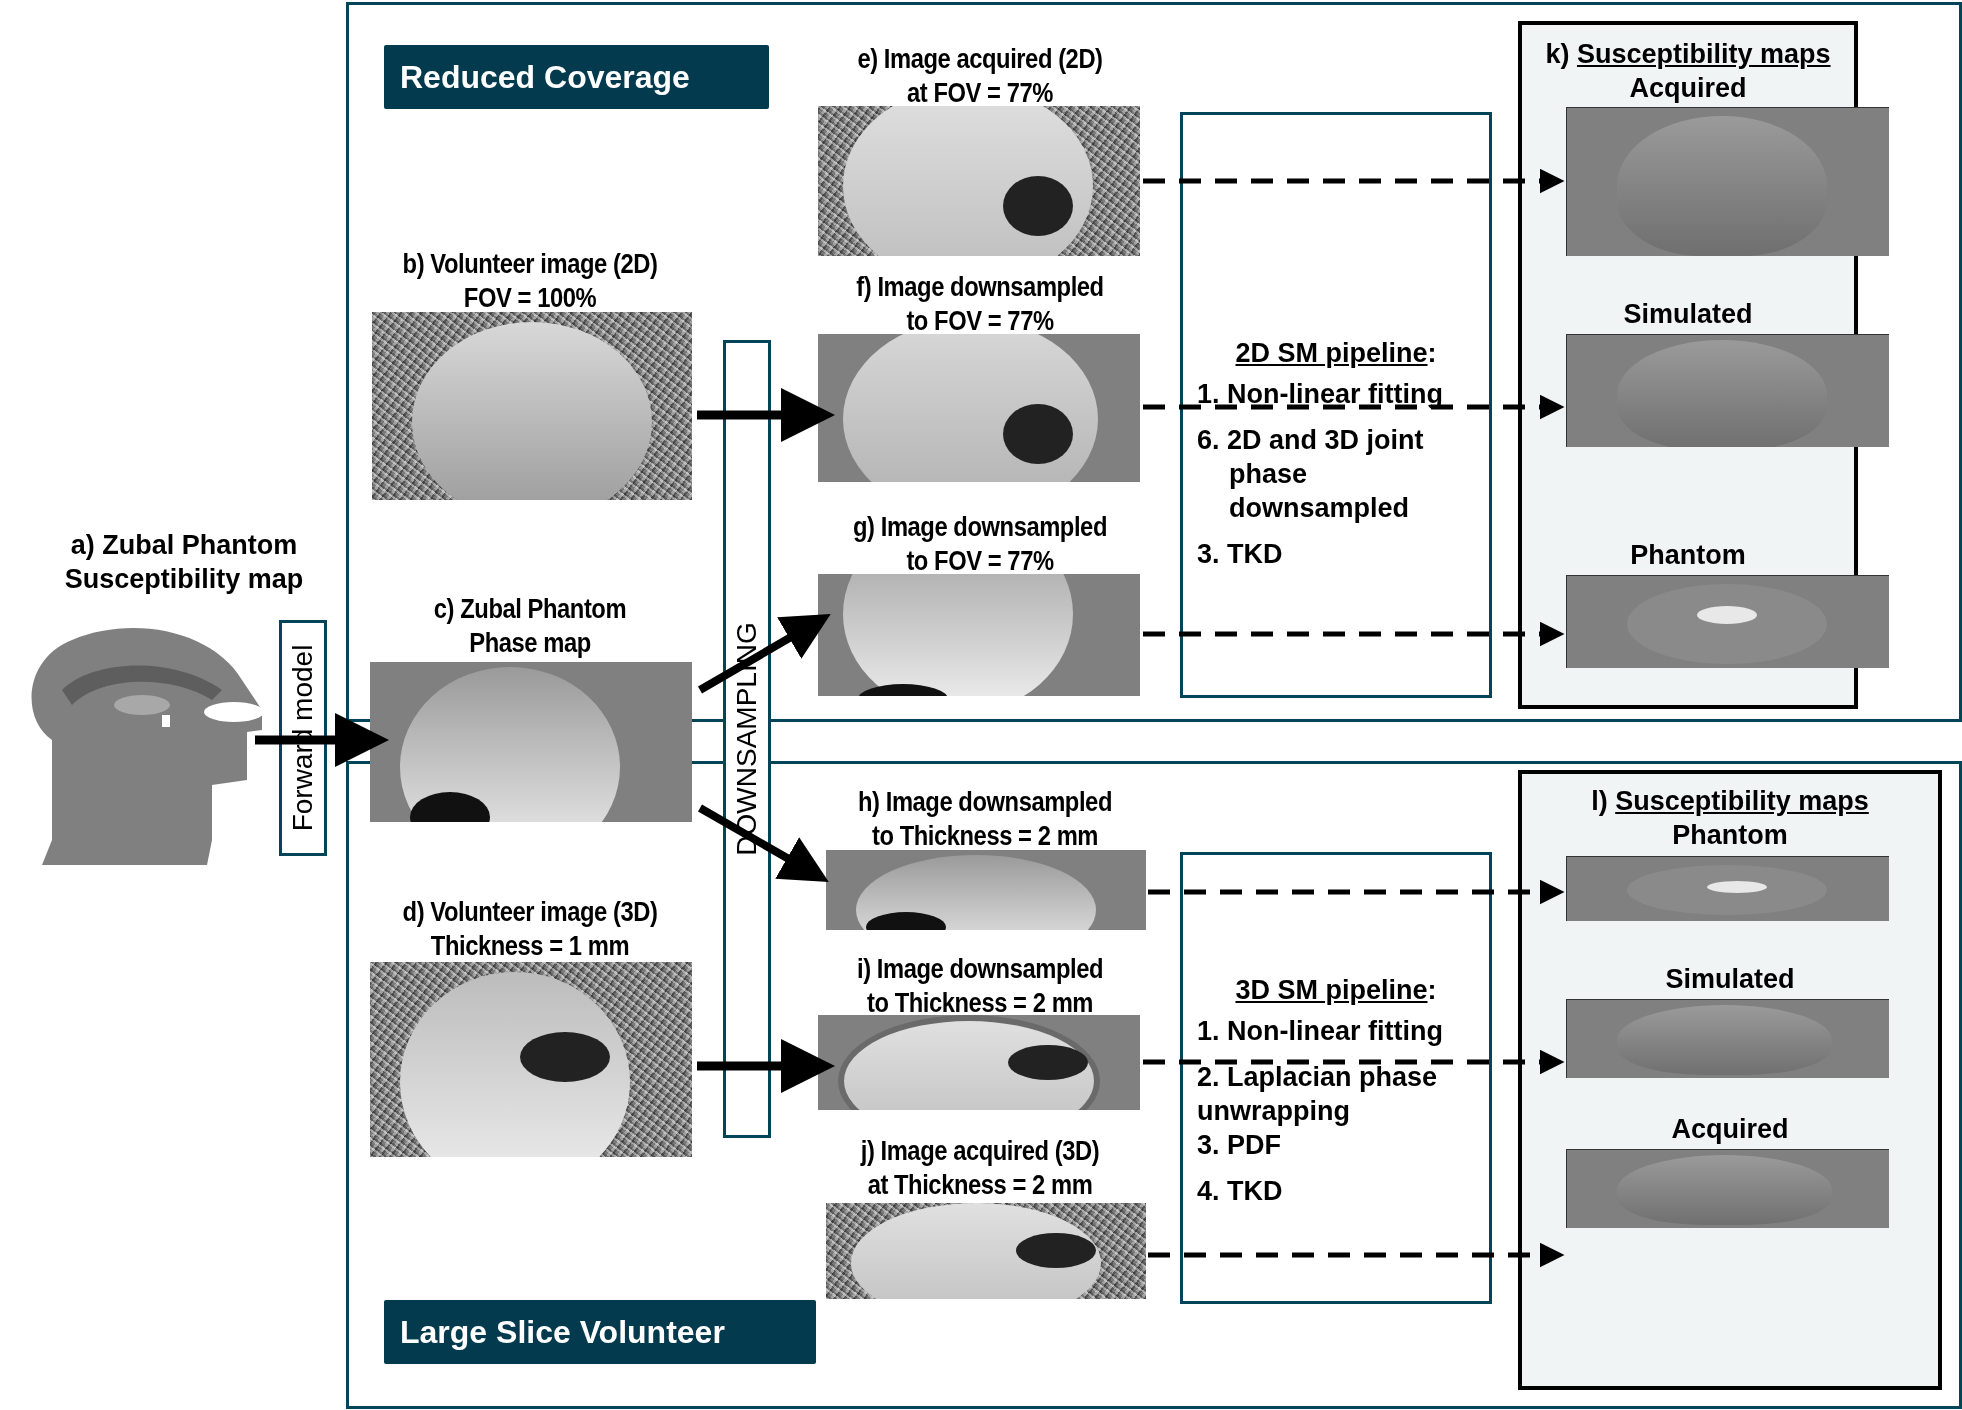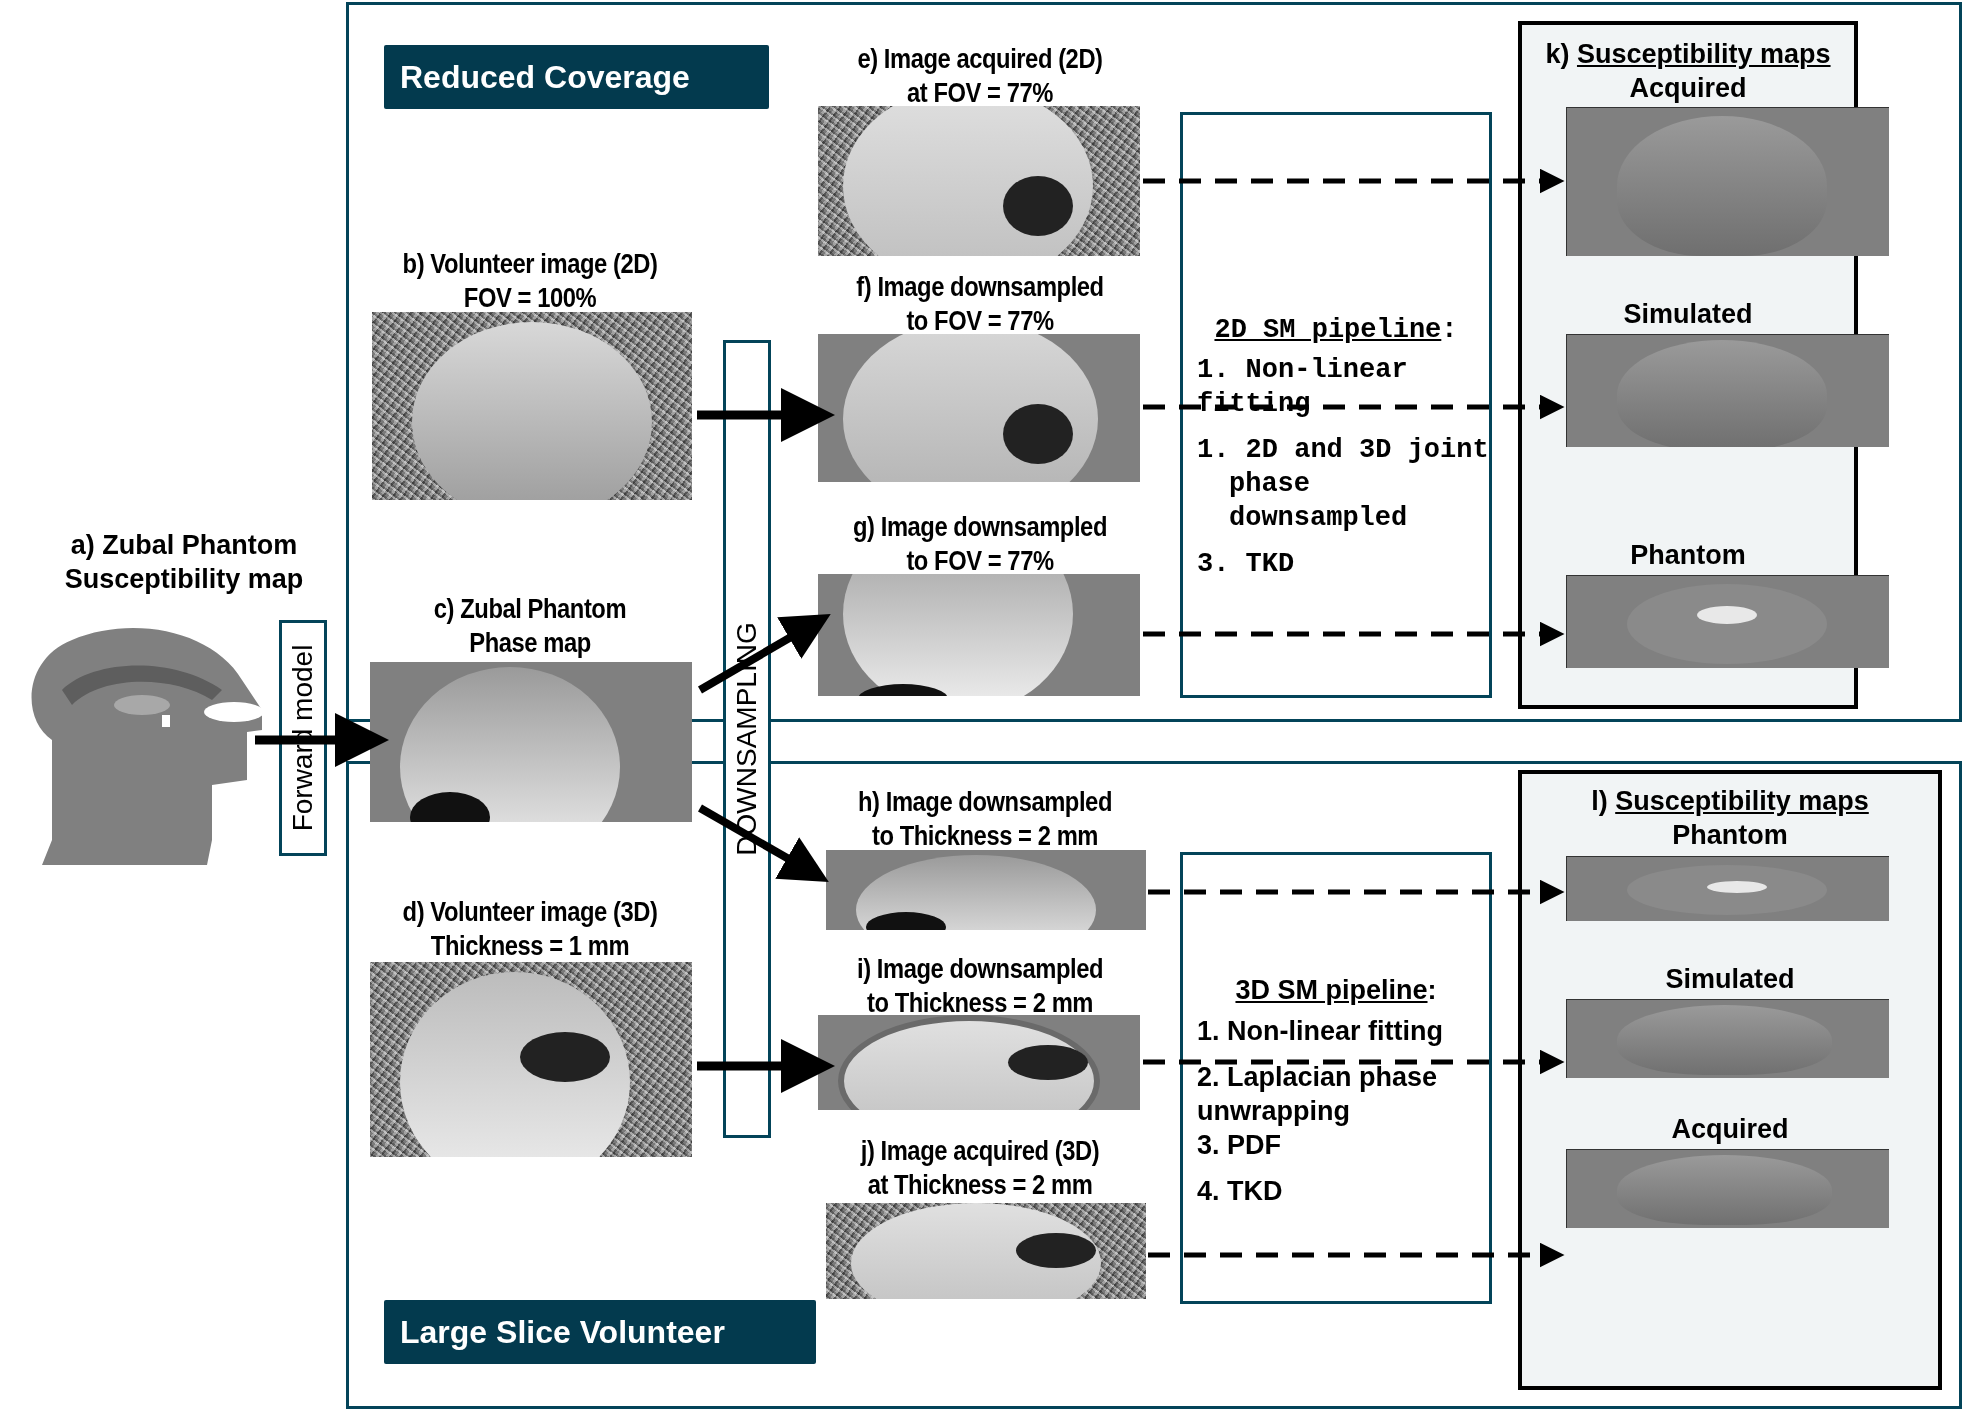--- a/index.html
+++ b/index.html
@@ -134,24 +134,24 @@
 <div class="label narrow" style="left:800px; top:1134px; width:360px;">
   <div>j) Image acquired (3D)</div>
   <div>at Thickness = 2 mm</div>
 </div>
 <div class="img noise" style="left:826px; top:1203px; width:320px; height:96px;">
   <div style="position:absolute; left:25px; top:0px; width:250px; height:120px; border-radius:50%; background:linear-gradient(180deg,#e0e0e0,#c0c0c0);"></div>
   <div style="position:absolute; left:190px; top:30px; width:80px; height:35px; border-radius:50%; background:#222;"></div>
 </div>
 
 <div class="pipe" style="left:1180px; top:112px; width:312px; height:586px;">
-  <div style="position:absolute; top:200px; width:100%;font-family:Liberation Mono, monospace;">
+  <div style="position:absolute; top:223px; width:100%;">
     <div class="pipe-title"><u>2D SM pipeline</u><span>:</span></div>
     <div class="pipe-item" style="margin-top:8px;">1. Non-linear fitting</div>
-    <div class="pipe-item" style="margin-top:12px;">1. 2D and 3D joint</div>
+    <div class="pipe-item" style="margin-top:12px;">6. 2D and 3D joint</div>
     <div class="pipe-item" style="padding-left:32px;">phase downsampled</div>
     <div class="pipe-item" style="margin-top:12px;">3. TKD</div>
   </div>
 </div>
 
 <div class="pipe" style="left:1180px; top:852px; width:312px; height:452px;">
   <div style="position:absolute; top:120px; width:100%;">
     <div class="pipe-title"><u>3D SM pipeline</u><span>:</span></div>
     <div class="pipe-item" style="margin-top:8px;">1. Non-linear fitting</div>
     <div class="pipe-item" style="margin-top:12px;">2. Laplacian phase</div>

